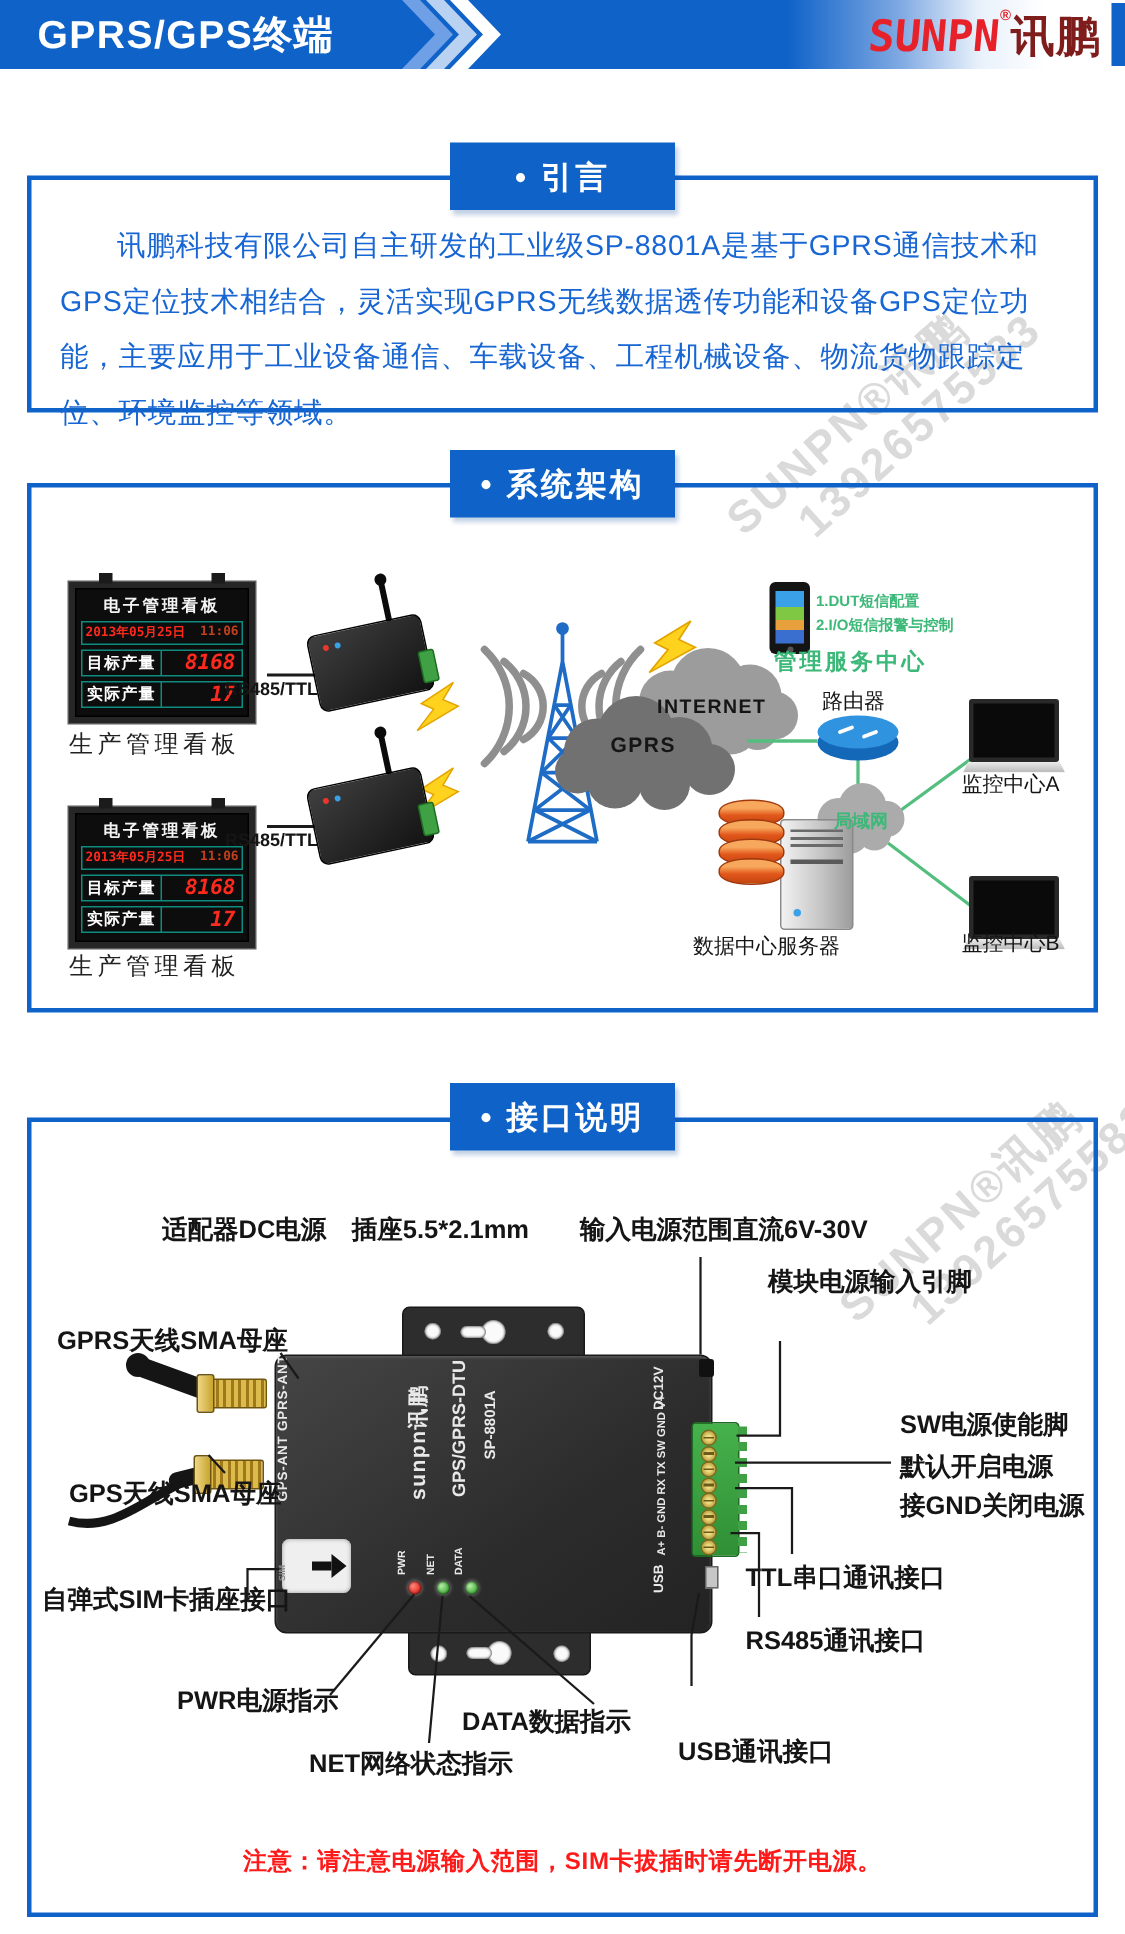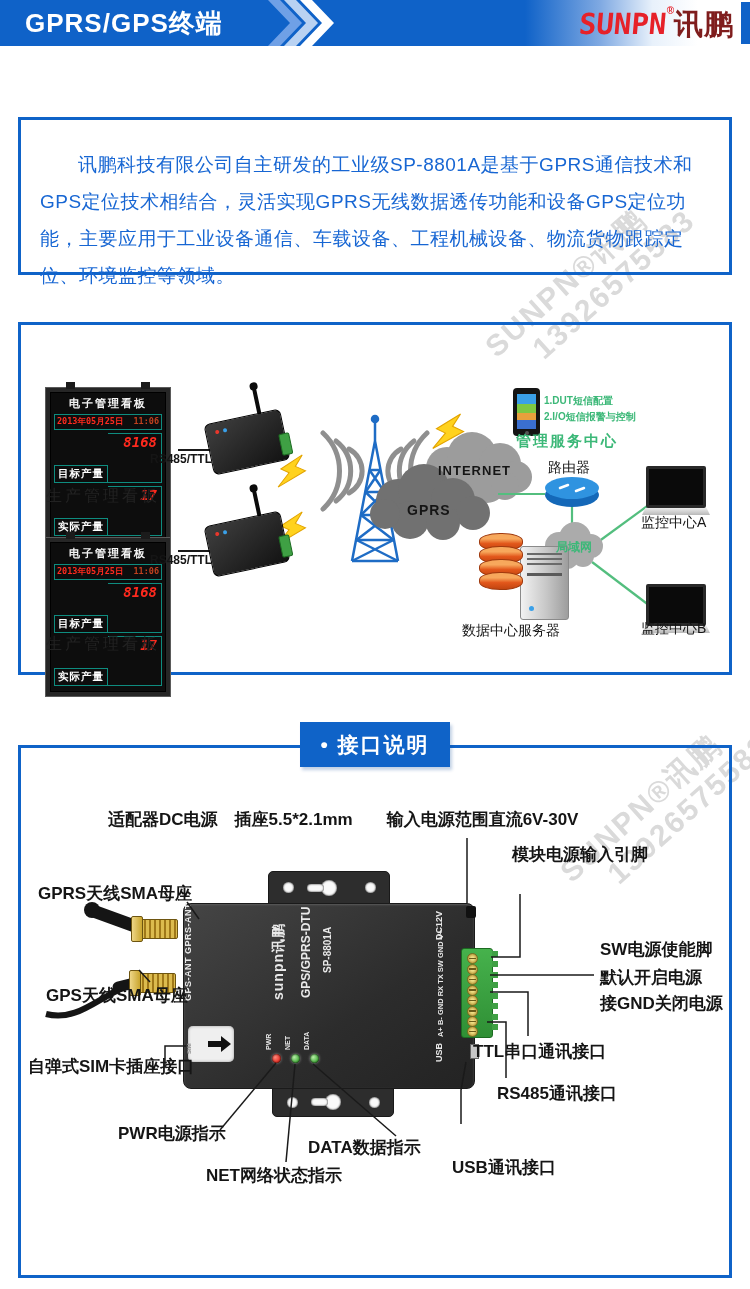--- a/index.html
+++ b/index.html
@@ -35,21 +35,21 @@
   
   .board{position:absolute;width:124px;background:#0D0D0D;border:4px solid #262626;
          box-shadow:0 0 0 1px #5a5a5a,inset 0 0 0 1px #000;z-index:3;padding:3px 4px 6px;box-sizing:border-box;}
   .board::before,.board::after{content:"";position:absolute;top:-10px;width:9px;height:7px;background:#1b1b1b;}
   .board::before{left:16px;} .board::after{right:16px;}
   .board-title{color:#F4F4F4;font-size:11px;font-weight:bold;text-align:center;letter-spacing:2px;padding:1px 0 3px;}
   .board-date{border:1px solid #0E8C7F;color:#FF2A1E;font-size:8.5px;font-weight:bold;padding:1px 2px;
          display:flex;justify-content:space-between;font-family:"DejaVu Sans Mono",monospace;}
   .board-date .tm{color:#C2401E;}
   .board-row{display:flex;margin-top:3px;}
-  .board-row .bl{border:1px solid #0E8C7F;color:#fff;font-size:10.5px;font-weight:bold;padding:1px 3px;letter-spacing:1px;margin-top:32px;}
+  .board-row .bl{border:1px solid #0E8C7F;color:#fff;font-size:10.5px;font-weight:bold;padding:1px 3px;letter-spacing:1px;}
   .board-row .bv{flex:1;border:1px solid #0E8C7F;border-left:none;color:#FF2A1E;text-align:right;
          font-size:14px;font-weight:bold;font-style:italic;font-family:"DejaVu Sans Mono",monospace;padding:0 4px;}
   .board-cap{position:absolute;color:#222;font-size:16px;letter-spacing:3px;z-index:4;}
   
   .mdtu{position:absolute;width:78px;height:52px;z-index:3;transform:rotate(-12deg);}
   .mdtu .mbody{position:absolute;inset:0;background:linear-gradient(150deg,#3f3f3f,#121212);
         border-radius:6px;border:1px solid #000;}
   .mdtu .mant{position:absolute;left:55px;top:-25px;width:4px;height:27px;background:#0b0b0b;border-radius:2px;}
   .mdtu .mant::after{content:"";position:absolute;left:-2px;top:-6px;width:8px;height:8px;border-radius:50%;background:#0b0b0b;}
   .mdtu .mterm{position:absolute;right:-4px;bottom:5px;width:9px;height:20px;background:#3FA044;
@@ -134,22 +134,24 @@
   <div class="wm" style="left:470px;top:250px;">
     <div>SUNPN®讯鹏</div>
     <div class="wm2">13926575583</div>
   </div>
   <div class="wm" style="left:545px;top:775px;">
     <div>SUNPN®讯鹏</div>
     <div class="wm2">13926575583</div>
   </div>
 
   <div class="sec-box" style="left:18px;top:117px;width:708px;height:152px;"></div>
+  <div class="pill" style="left:300px;top:95px;">• 引言</div>
 
   <div class="sec-box" style="left:18px;top:322px;width:708px;height:347px;"></div>
+  <div class="pill" style="left:300px;top:300px;">• 系统架构</div>
 
   <div class="sec-box" style="left:18px;top:745px;width:708px;height:527px;"></div>
   <div class="pill" style="left:300px;top:722px;">• 接口说明</div>
 
   <div class="intro-p">讯鹏科技有限公司自主研发的工业级SP-8801A是基于GPRS通信技术和GPS定位技术相结合，灵活实现GPRS无线数据透传功能和设备GPS定位功能，主要应用于工业设备通信、车载设备、工程机械设备、物流货物跟踪定位、环境监控等领域。</div>
 
   <svg class="layer z1" width="750" height="1289">
 
     <path d="M178,450 H212" stroke="#1a1a1a" stroke-width="2" fill="none"></path>
     <path d="M178,551 H212" stroke="#1a1a1a" stroke-width="2" fill="none"></path>
@@ -273,21 +275,21 @@
   </div>
   <div class="mdtu" style="left:208px;top:518px;">
     <div class="mant"></div>
     <div class="mbody"></div>
     <div class="mterm"></div>
     <div class="md1"></div>
       <div class="md2"></div>
   </div>
 
   <div class="lbl" style="left:438px;top:463px;font-size:13px;font-weight:900;letter-spacing:1px;">INTERNET</div>
-  <div class="lbl" style="left:407px;top:502px;font-size:14px;font-weight:900;letter-spacing:1px;">GPRS</div>
+  <div class="lbl" style="left:407px;top:488px;font-size:14px;font-weight:900;letter-spacing:1px;">GPRS</div>
 
   <div class="phone">
     <div class="pscr"></div>
     <div class="phome"></div>
   </div>
   <div class="lbl green" style="left:544px;top:394px;font-size:10px;font-weight:bold;">1.DUT短信配置</div>
   <div class="lbl green" style="left:544px;top:410px;font-size:10px;font-weight:bold;">2.I/O短信报警与控制</div>
   <div class="lbl green" style="left:516px;top:432px;font-size:15px;font-weight:bold;letter-spacing:2px;">管理服务中心</div>
 
   <div class="lbl" style="left:548px;top:459px;font-size:14px;">路由器</div>
@@ -375,21 +377,21 @@
   </div>
 
   <div class="lbl c17" style="left:38px;top:882px;">GPRS天线SMA母座</div>
   <div class="lbl c17" style="left:46px;top:984px;">GPS天线SMA母座</div>
   <div class="lbl c17" style="left:28px;top:1055px;">自弹式SIM卡插座接口</div>
   <div class="lbl c17" style="left:118px;top:1122px;">PWR电源指示</div>
   <div class="lbl c17" style="left:206px;top:1164px;">NET网络状态指示</div>
   <div class="lbl c17" style="left:308px;top:1136px;">DATA数据指示</div>
   <div class="lbl c17" style="left:452px;top:1156px;">USB通讯接口</div>
   <div class="lbl c17" style="left:497px;top:1082px;">RS485通讯接口</div>
-  <div class="lbl c17" style="left:473px;top:1040px;">TTL串口通讯接口</div>
+  <div class="lbl c17" style="left:497px;top:1040px;">TTL串口通讯接口</div>
   <div class="lbl c17" style="left:600px;top:938px;">SW电源使能脚</div>
   <div class="lbl c17" style="left:600px;top:966px;">默认开启电源</div>
   <div class="lbl c17" style="left:600px;top:992px;">接GND关闭电源</div>
 
   <svg class="layer z5" width="750" height="1289">
     <g stroke="#1A1A1A" stroke-width="1.5" fill="none">
       <path d="M467,838 V903"></path>
       <path d="M520,894 V957 H491"></path>
       <path d="M490,975 H594"></path>
       <path d="M490,992 H528 V1036"></path>
@@ -397,14 +399,15 @@
       <path d="M466,1062 L461,1090 V1124"></path>
       <path d="M187,902 L199,919"></path>
       <path d="M150,982 L139,970"></path>
       <path d="M186,1046 H165 V1068"></path>
       <path d="M220,1130 L276,1063"></path>
       <path d="M295,1064 L286,1162"></path>
       <path d="M313,1064 L396,1136"></path>
     </g>
   </svg>
 
+  <div class="note">注意：请注意电源输入范围，SIM卡拔插时请先断开电源。</div>
 
 </div>
 
 </body></html>

